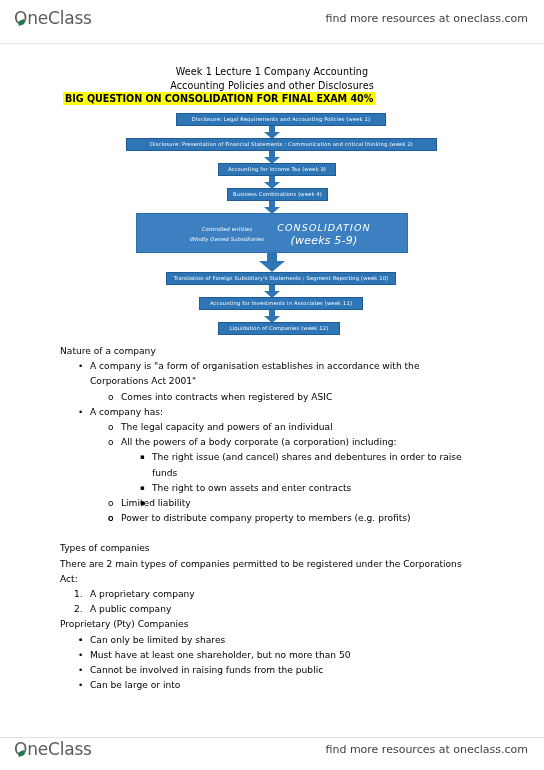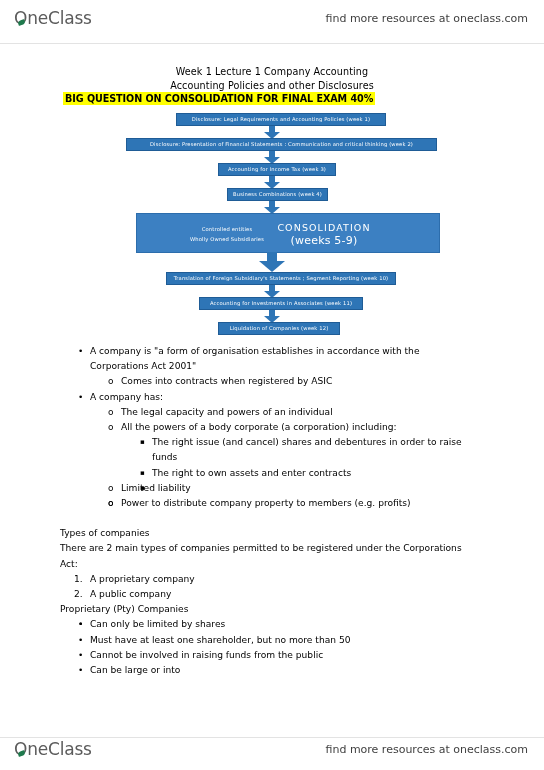--- a/index.html
+++ b/index.html
@@ -278,21 +278,21 @@
       <span class="stem"></span>
         <span class="head"></span>
     </div>
 
     <div class="fbox" style="left:227px; top:80px; width:101px; height:13px;">Business Combinations (week 4)</div>
     <div class="arrow" style="left:264px; top:93px;">
       <span class="stem"></span>
         <span class="head"></span>
     </div>
 
-    <div class="fbox big" style="left:136px; top:105px; width:304px; height:40px;">
+    <div class="fbox big" style="left:136px; top:105px; width:272px; height:40px;font-style:italic;">
       <div class="cons-left">
         <div>Controlled entities</div>
         <div>Wholly Owned Subsidiaries</div>
       </div>
       <div class="cons-main">
         <span class="l1">CONSOLIDATION</span>
         <span class="l2">(weeks 5-9)</span>
       </div>
     </div>
     <div class="arrow fat" style="left:259px; top:144px;">
@@ -310,20 +310,21 @@
     <div class="arrow" style="left:264px; top:202px;">
       <span class="stem"></span>
         <span class="head"></span>
     </div>
 
     <div class="fbox" style="left:218px; top:214px; width:122px; height:13px;">Liquidation of Companies (week 12)</div>
   </div>
 
   <div class="body-text">
 
+    <p class="para">Nature of a company</p>
 
     <p class="li lvl1">
       <span class="mk disc">•</span>
       <span>A company is "a form of organisation establishes in accordance with the Corporations Act 2001"</span>
     </p>
 
     <p class="li lvl2">
       <span class="mk circ">o</span>
       <span>Comes into contracts when registered by ASIC</span>
     </p>

